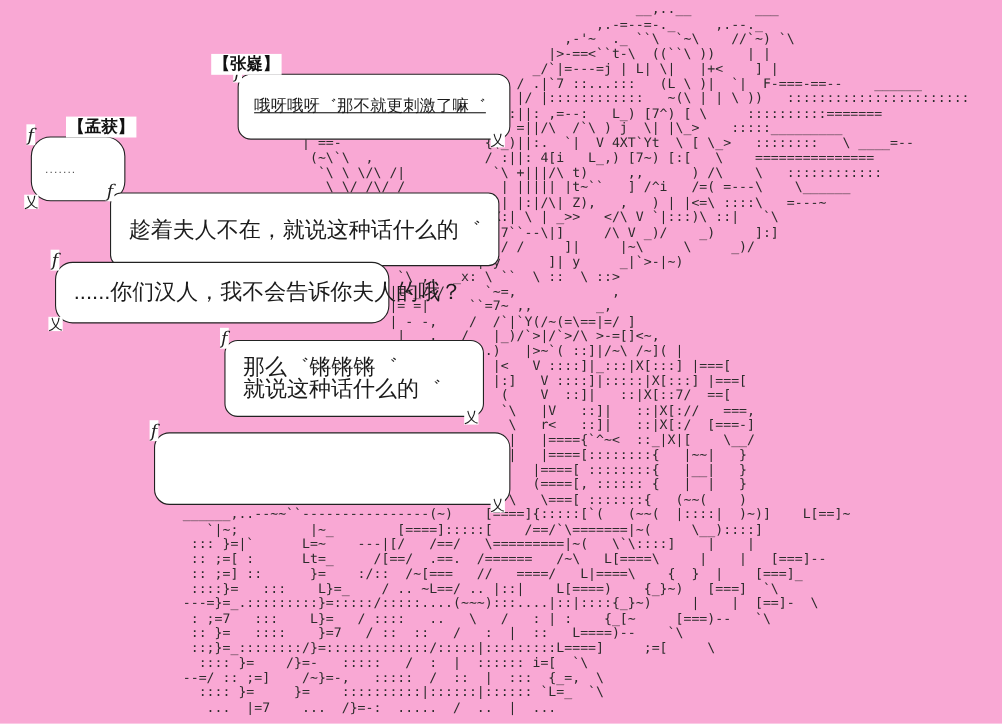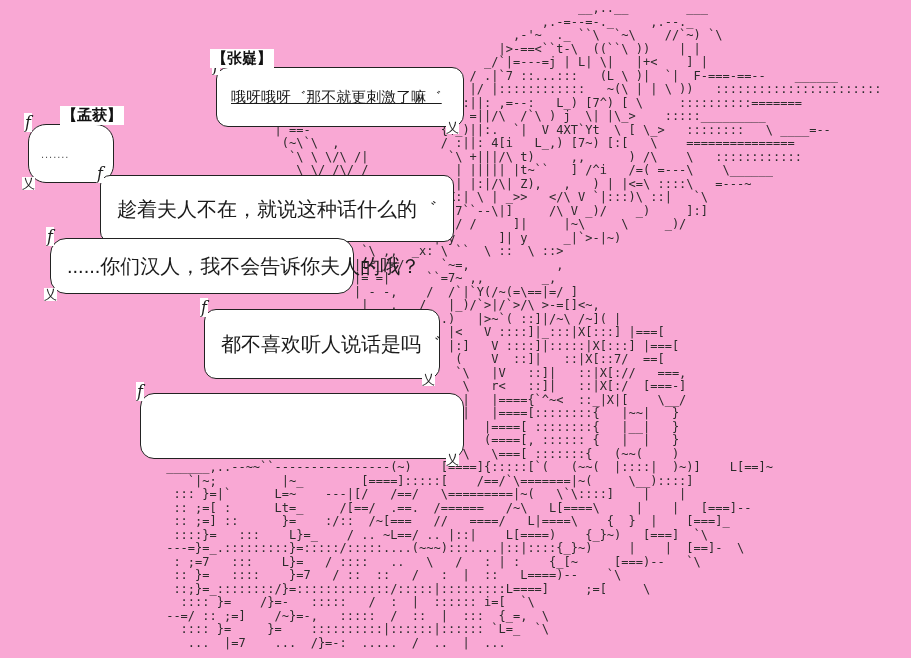--- a/index.html
+++ b/index.html
@@ -18,21 +18,21 @@
   .ln{padding-left:16px;line-height:20px;white-space:nowrap;font-size:20px;color:#1b1b1b;}
   #b1 .ln{font-size:15px;padding-left:14px;text-decoration:underline;}
   .dots{font-size:11px;color:#555;letter-spacing:1px;padding-left:12px;line-height:14px;}
   .hook{position:absolute;top:-12px;left:-5px;z-index:4;line-height:1;
         font:italic 16px "DejaVu Serif","Liberation Serif",serif;color:#1b1b1b;
         background:#ffffff;padding:0 1px;}
   .cross{position:absolute;z-index:4;font-size:13px;line-height:1;color:#1b1b1b;background:#ffffff;}
   .cross.br{right:4px;bottom:-8px;}
   .cross.bl{left:-7px;bottom:-8px;}
   
-  #lbl-zhangni{left:210px;top:49px;}
+  #lbl-zhangni{left:192px;top:49px;}
   #b1{left:216px;top:67px;width:246px;height:58px;border-radius:12px;}
   #lbl-menghuo{left:60px;top:106px;}
   #b2{left:28px;top:124px;width:84px;height:57px;border-radius:18px;}
   #b3{left:100px;top:175px;width:352px;height:65px;border-radius:10px;}
   #b4{left:50px;top:238px;width:302px;height:54px;border-radius:16px;}
   #b5{left:204px;top:309px;width:234px;height:68px;border-radius:12px;}
   #b6{left:140px;top:393px;width:322px;height:64px;border-radius:14px;}
 </style>
 </head>
 <body>
@@ -110,21 +110,22 @@
   </div>
 
   <div class="bubble" id="b4">
     <span class="hook">f</span>
     <div class="ln">......你们汉人，我不会告诉你夫人的哦？</div>
     <span class="cross bl">乂</span>
   </div>
 
   <div class="bubble" id="b5">
     <span class="hook">f</span>
-    <div class="ln">都不喜欢听人说话是吗゛</div>
+    <div class="ln">那么゛锵锵锵゛</div>
+    <div class="ln">就说这种话什么的゛</div>
     <span class="cross br">乂</span>
   </div>
 
   <div class="bubble" id="b6">
     <span class="hook">f</span>
     <span class="cross br">乂</span>
   </div>
 
 </div>
 

